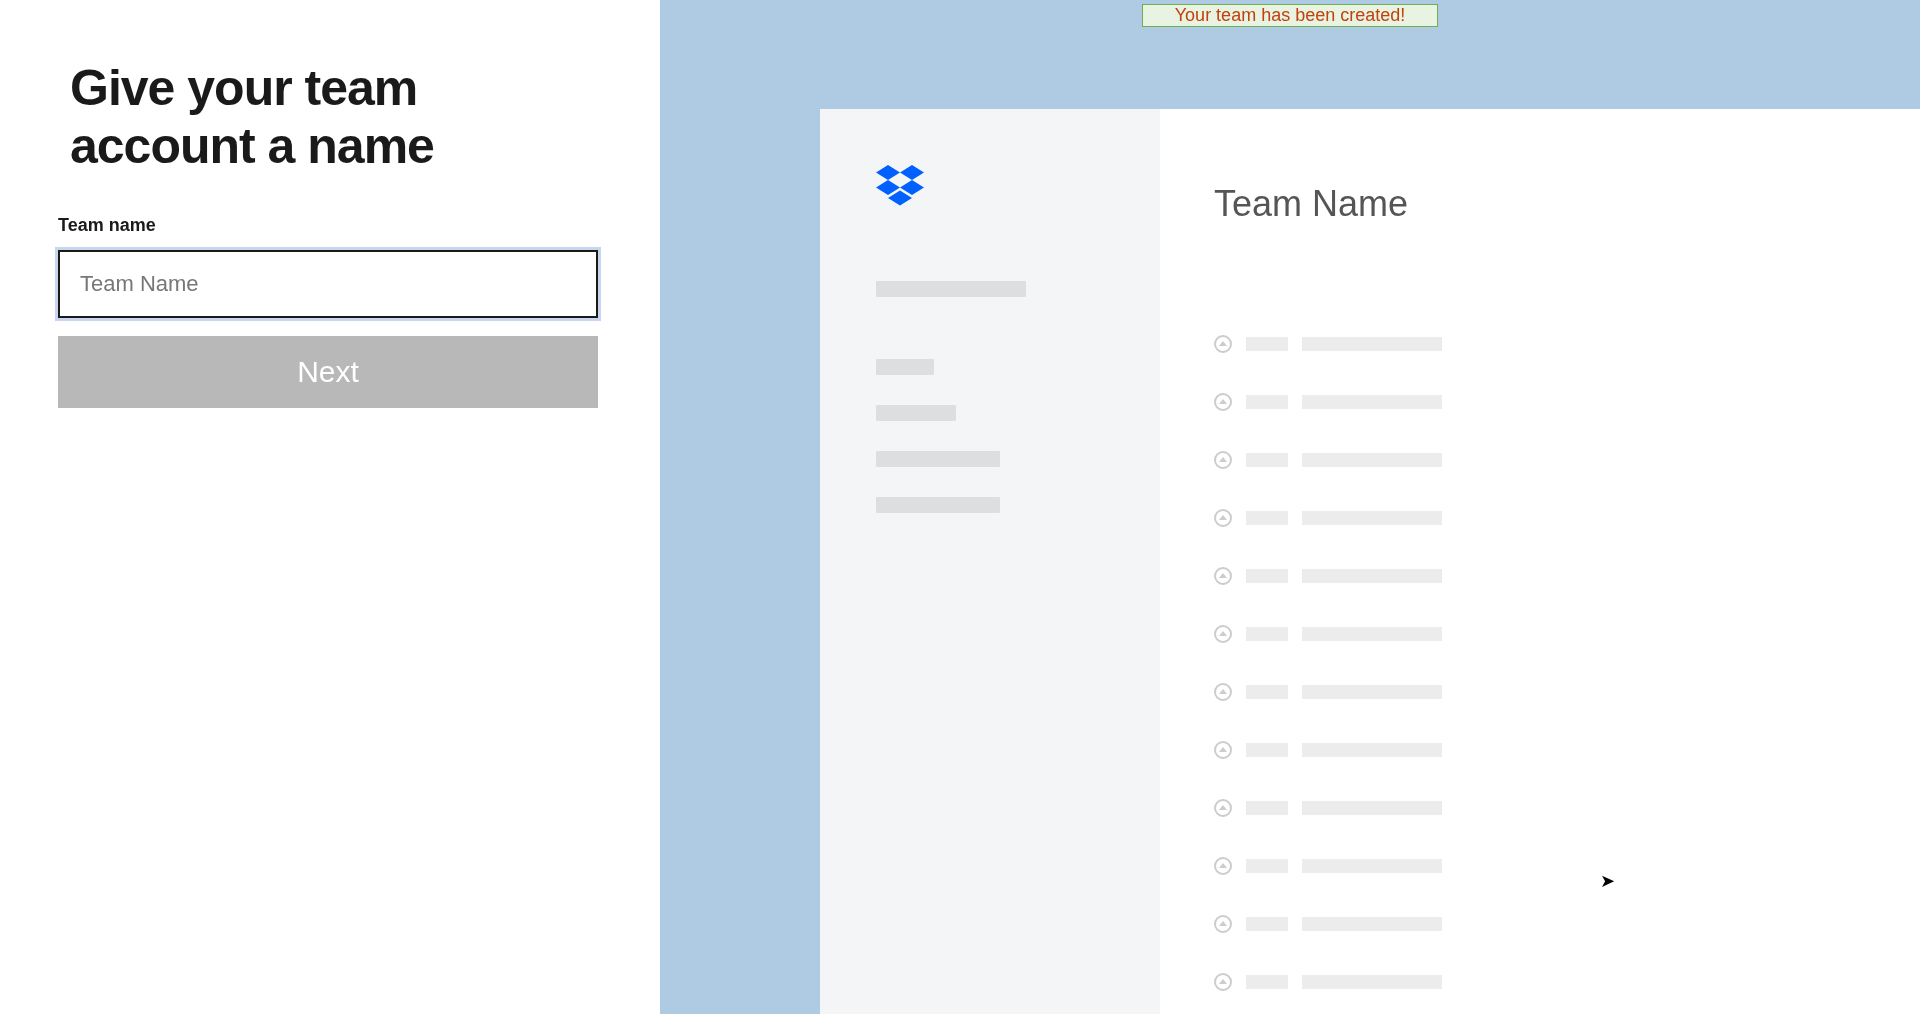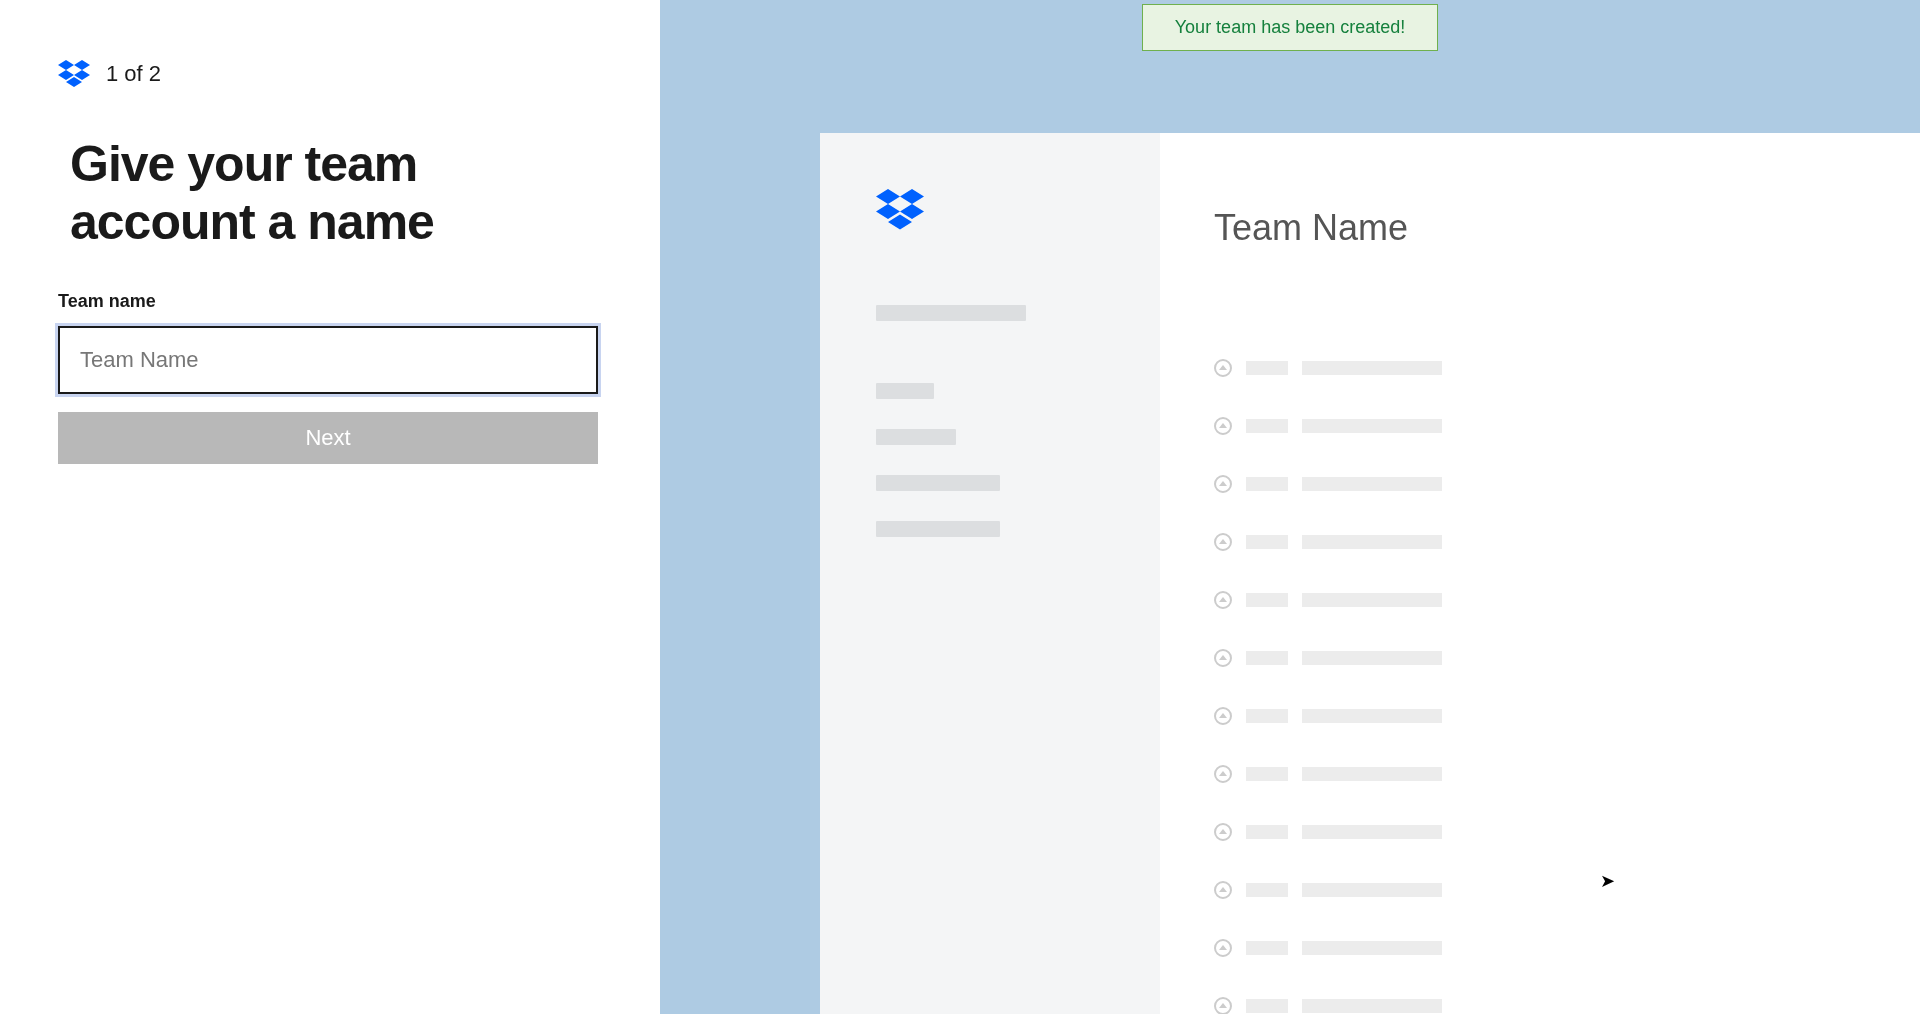--- a/index.html
+++ b/index.html
@@ -66,43 +66,43 @@
       outline-offset: 0;
       color: #1a1a1a;
       background: #fff;
       margin-bottom: 18px;
     }
     .team-name-input::placeholder {
       color: #777;
     }
     .next-button {
       width: 540px;
-      height: 52px;
+      height: 72px;
       background: #b8b8b8;
       color: #ffffff;
       border: none;
-      font-size: 22px;
+      font-size: 30px;
       font-weight: 500;
       cursor: pointer;
     }
 
     .right-panel {
       flex: 1;
       background: #aecbe3;
       position: relative;
       display: flex;
       flex-direction: column;
       align-items: center;
     }
     .toast {
       margin-top: 4px;
       background: #e8f3e2;
       border: 1px solid #6fb04e;
-      color: #15803d;
-      padding: 12px 32px;
+      color: #c2410c;
+      padding: 0 32px;
       font-size: 18px;
     }
     .preview-window {
       margin-top: 82px;
       width: 1100px;
       display: flex;
       align-self: flex-end;
       margin-right: 0;
     }
     .preview-sidebar {
@@ -178,26 +178,20 @@
       left: 940px;
       font-size: 18px;
       color: #000;
       pointer-events: none;
     }
   </style>
 </head>
 <body>
 
 <div class="left-panel">
-  <div class="logo-row">
-    <svg class="dropbox-logo" viewBox="0 0 32 28">
-      <path fill="#0061fe" d="M8 0 L16 5 L8 10 L0 5 Z M24 0 L32 5 L24 10 L16 5 Z M0 15 L8 10 L16 15 L8 20 Z M16 15 L24 10 L32 15 L24 20 Z M8 22 L16 17 L24 22 L16 27 Z"></path>
-    </svg>
-    <span class="step-indicator">1 of 2</span>
-  </div>
 
   <h1 class="heading">Give your team account a name</h1>
 
 
   <label class="field-label">Team name</label>
 
   <input type="text" class="team-name-input" placeholder="Team Name" style="">
 
   <button class="next-button">Next</button>
 </div>

